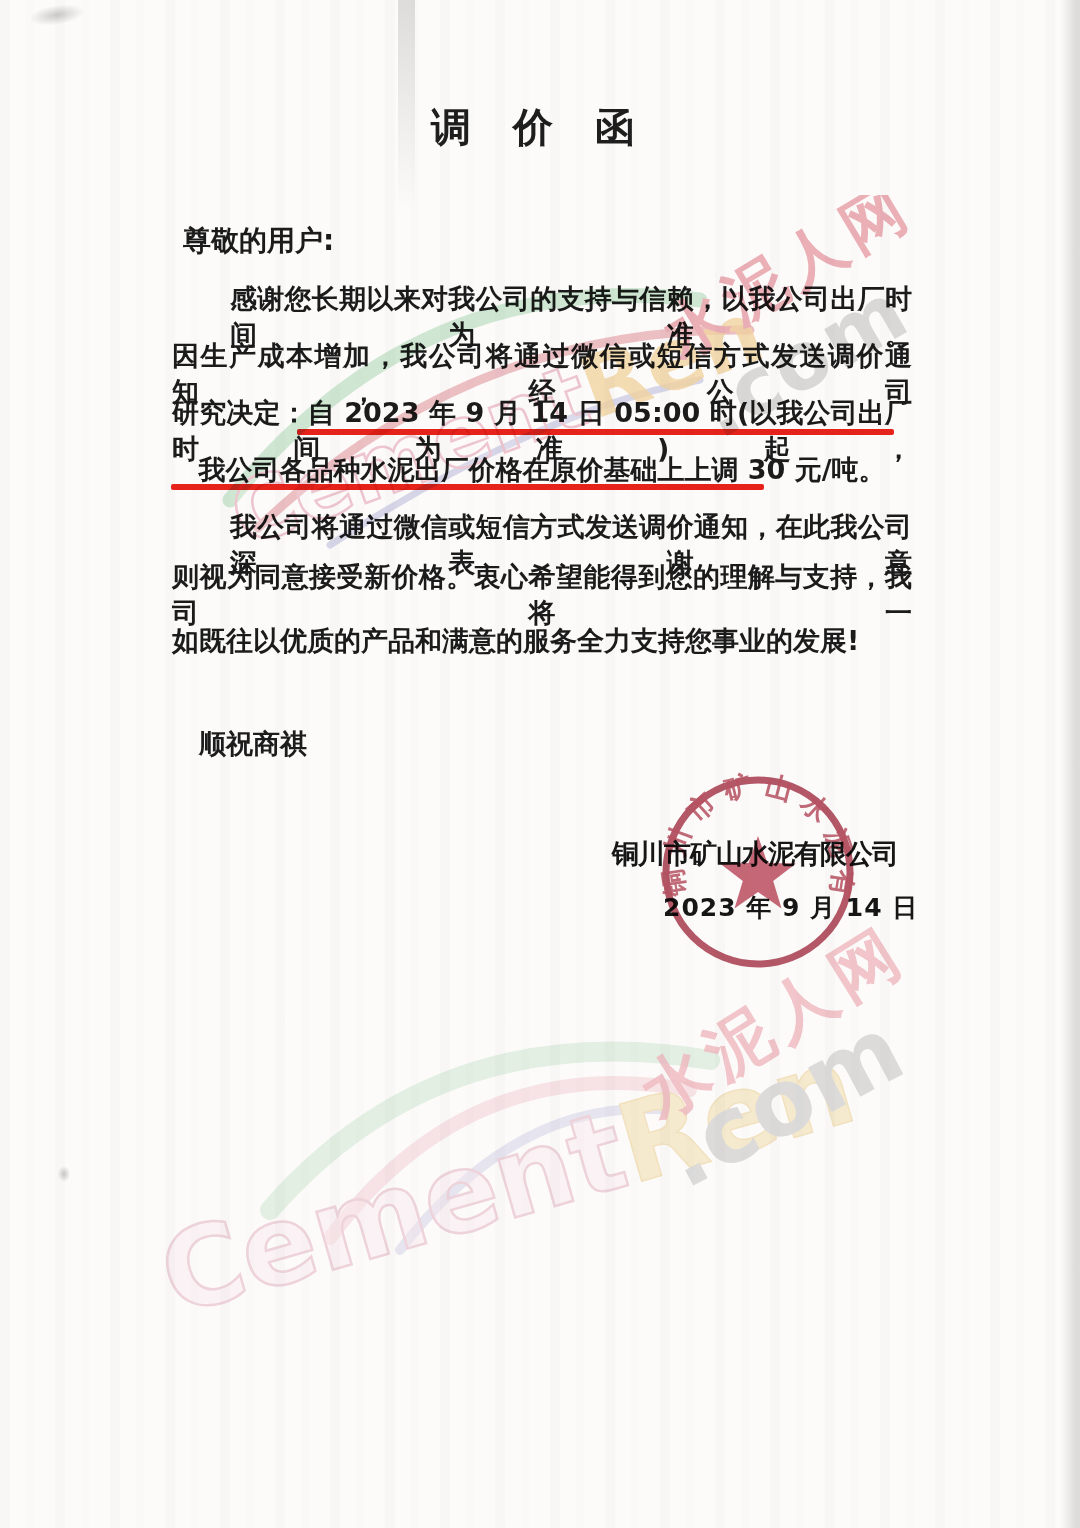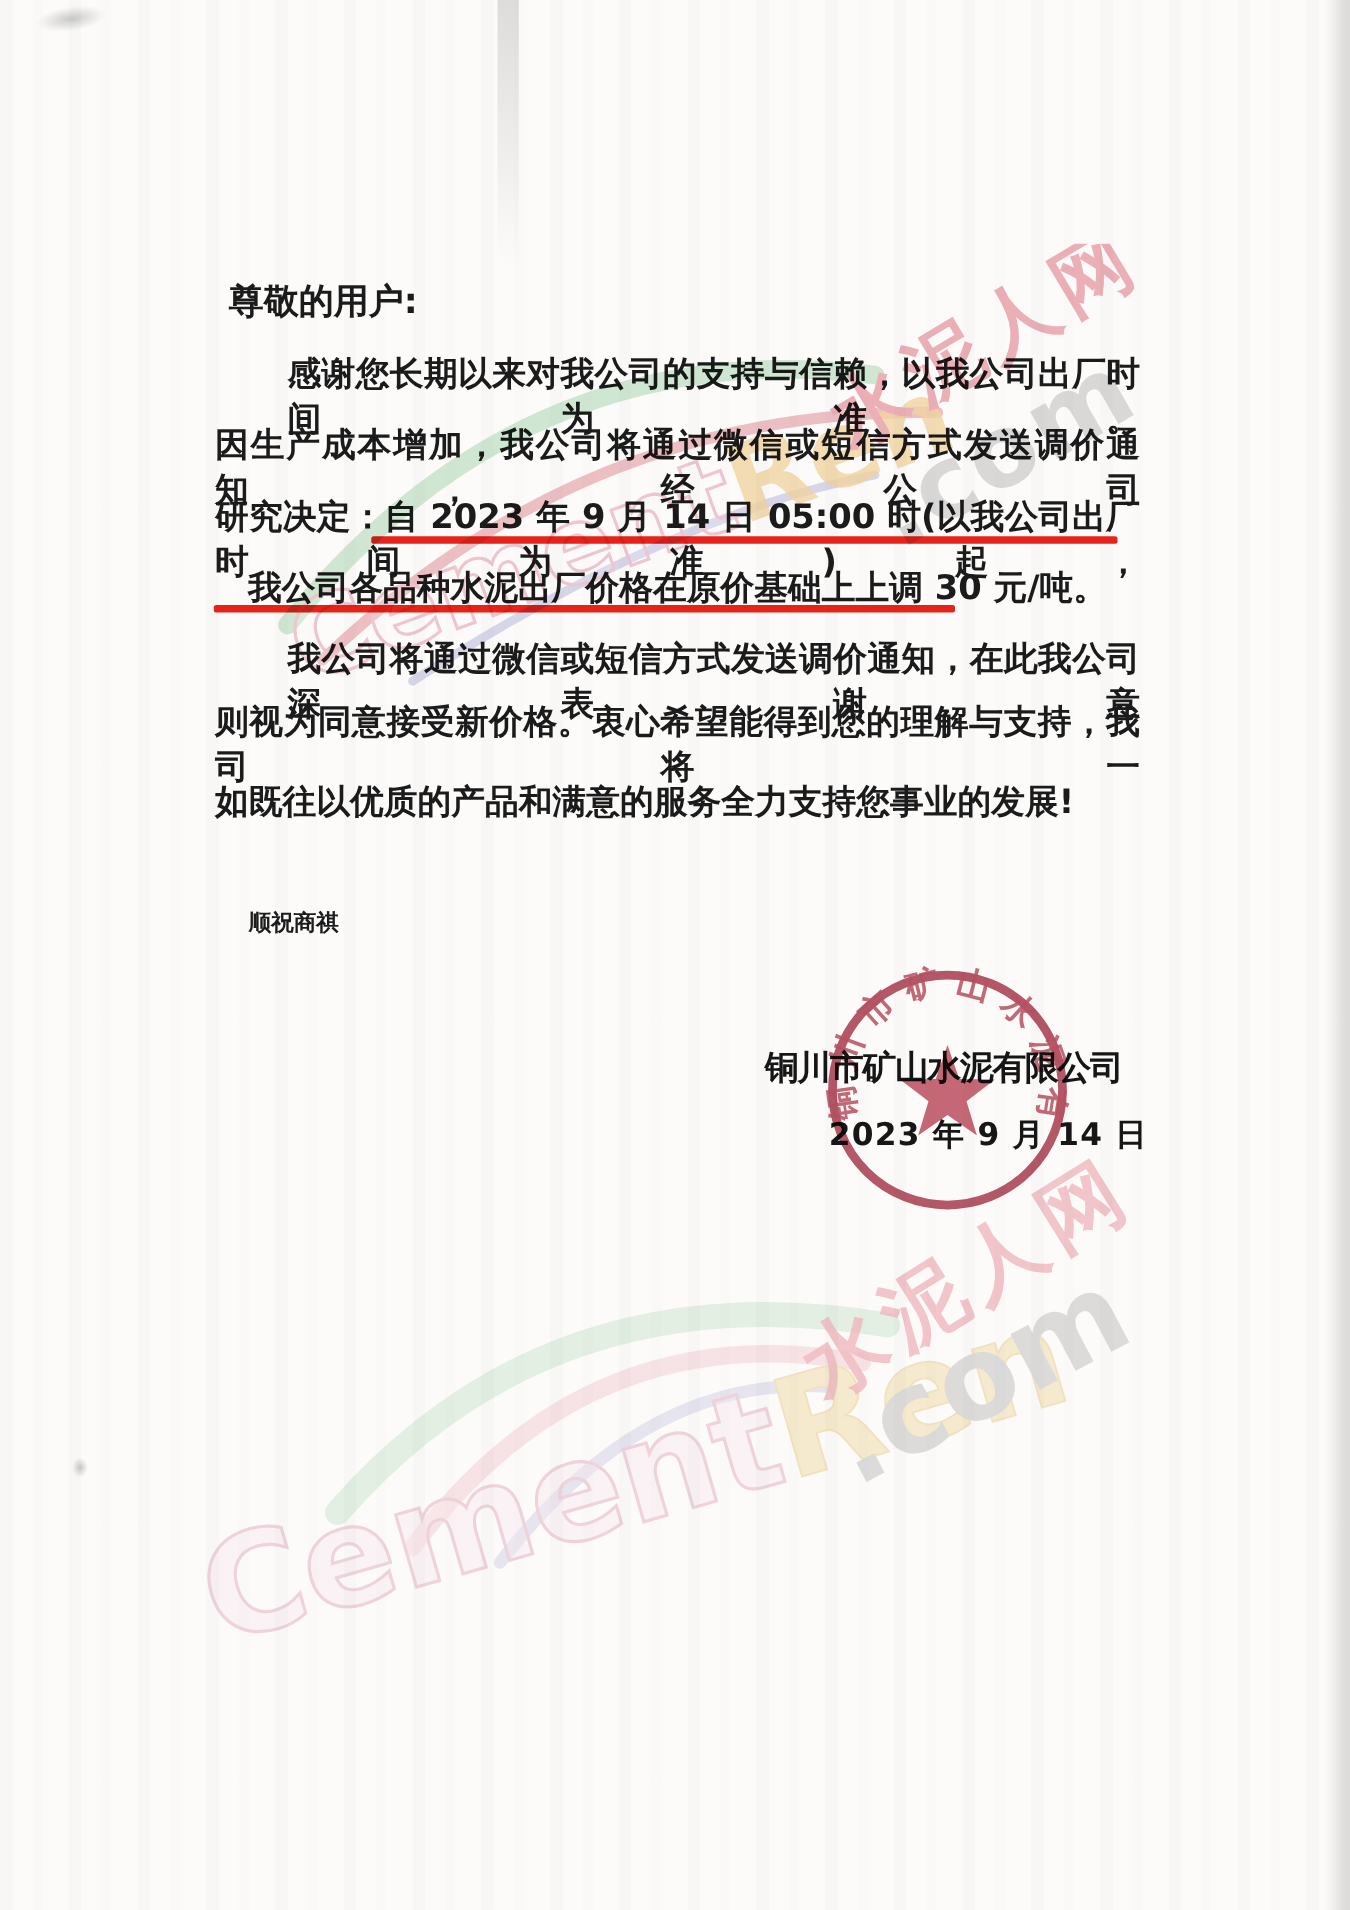--- a/index.html
+++ b/index.html
@@ -49,21 +49,21 @@
   .line.indent{padding-left:58px;width:682px;}
   .l0{top:0;} .l1{top:57px;} .l2{top:114px;} .l3{top:171px;text-align:center;}
   .l4{top:228px;} .l5{top:278px;} .l6{top:342px;}
 
   .underline{position:absolute;height:6px;background:#e6231b;border-radius:2px;z-index:2;}
   .u1{left:297px;top:429px;width:597px;}
   .u2{left:171px;top:484px;width:593px;}
 
   .closing{
     position:absolute;left:199px;top:726px;
-    font-size:18px;font-weight:700;color:#1c1c1c;
+    font-size:27px;font-weight:700;color:#1c1c1c;
   }
   .company{
     position:absolute;left:612px;top:836px;z-index:2;
     font-size:27px;font-weight:700;color:#161616;letter-spacing:-1px;
   }
   .date{
     position:absolute;left:663px;top:891px;z-index:2;
     font-size:25px;font-weight:700;color:#161616;letter-spacing:1px;
   }
 
@@ -79,20 +79,21 @@
 </head>
 <body>
 
 <div class="page">
 
   <div class="artifact right-edge"></div>
   <div class="artifact top-streak"></div>
   <div class="artifact corner-smudge"></div>
   <div class="artifact left-mark"></div>
 
+  <h1 class="title">调 价 函</h1>
 
   <div class="salutation">尊敬的用户:</div>
 
   <div class="body-block">
     <div class="line l0 indent full">感谢您长期以来对我公司的支持与信赖，以我公司出厂时间为准。</div>
     <div class="line l1 full">因生产成本增加，我公司将通过微信或短信方式发送调价通知，经公司</div>
     <div class="line l2 full">研究决定：自 2023 年 9 月 14 日 05:00 时(以我公司出厂时间为准)起，</div>
     <div class="line l3">我公司各品种水泥出厂价格在原价基础上上调 30 元/吨。</div>
     <div class="line l4 indent full">我公司将通过微信或短信方式发送调价通知，在此我公司深表谢意</div>
     <div class="line l5 full">则视为同意接受新价格。衷心希望能得到您的理解与支持，我司将一</div>

